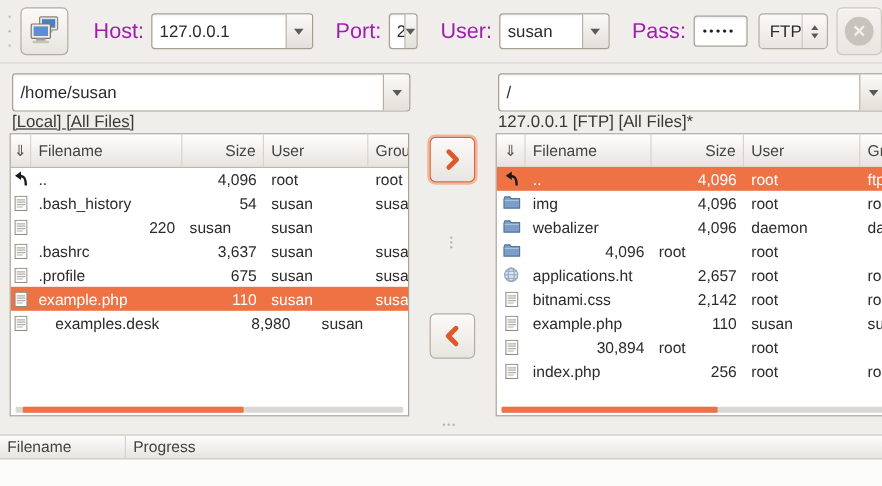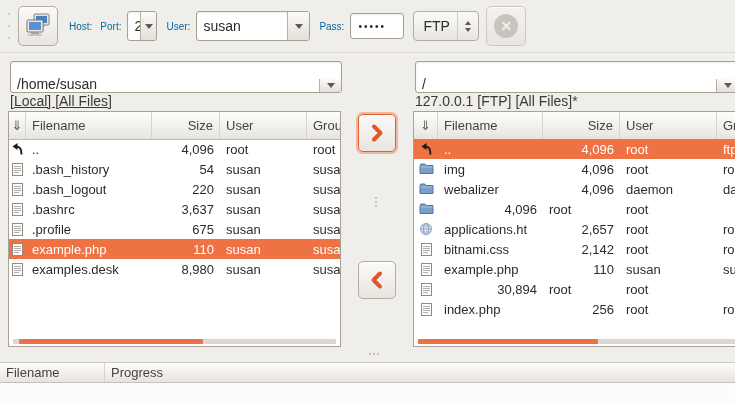--- a/index.html
+++ b/index.html
@@ -9,21 +9,21 @@
     color:#3b3935;-webkit-font-smoothing:antialiased;
   }
   
   .toolbar{position:absolute;top:0;left:0;width:100%;height:53px;
     border-bottom:1px solid #dcd9d4;display:flex;align-items:center;padding-left:6px;box-sizing:border-box;}
   .tb-grip{width:5px;height:26px;margin-right:5px;display:flex;flex-direction:column;justify-content:space-between;align-items:center;}
   .tb-grip i{width:2px;height:2px;border-radius:50%;background:#c2beb7;}
   .btn{background:linear-gradient(#fbfaf8,#e8e5e0);border:1px solid #b3aca1;border-radius:5px;
     box-shadow:inset 0 1px 0 rgba(255,255,255,.8);display:flex;align-items:center;justify-content:center;}
   .connect-btn{width:40px;height:40px;margin:0 9px 0 2px;}
-  .tb-label{font-size:10px;color:#0369a1;margin:0 6px 0 2px;white-space:nowrap;}
+  .tb-label{font-size:18px;color:#a21caf;margin:0 6px 0 12px;white-space:nowrap;}
   .combo{display:flex;height:28px;border:1px solid #a69f92;border-radius:3px;background:#fff;
     box-shadow:inset 0 1px 2px rgba(0,0,0,.08);overflow:hidden;align-items:stretch;}
   .combo .entry{flex:1;font-size:14px;color:#2c2b28;padding:0 6px;display:flex;align-items:center;white-space:nowrap;overflow:hidden;}
   .combo .arrow-seg{width:21px;border-left:1px solid #b6afa4;background:linear-gradient(#fbfaf8,#e3e0da);
     display:flex;align-items:center;justify-content:center;}
   .tri-down{width:0;height:0;border:4px solid transparent;border-top:5px solid #5d5953;margin-top:4px;}
   .combo-host{width:166px;margin-right:7px;}
   .combo-port{width:28px;margin-right:7px;}
   .combo-user{width:112px;margin-right:7px;}
   .pass-entry{width:54px;height:26px;border:1px solid #a69f92;border-radius:3px;background:#fff;
@@ -32,21 +32,21 @@
   .spinner{width:66px;height:30px;border:1px solid #b3aca1;border-radius:4px;
     background:linear-gradient(#fbfaf8,#e8e5e0);display:flex;align-items:stretch;box-sizing:border-box;margin-right:7px;}
   .spinner .txt{flex:1;font-size:14px;display:flex;align-items:center;padding-left:9px;color:#2c2b28;}
   .spin-arrows{width:20px;border-left:1px solid #cfcac2;display:flex;flex-direction:column;align-items:center;justify-content:center;gap:3px;}
   .tri-up-s{width:0;height:0;border:3px solid transparent;border-bottom:4px solid #5d5953;}
   .tri-down-s{width:0;height:0;border:3px solid transparent;border-top:4px solid #5d5953;}
   .close-btn{width:40px;height:40px;background:linear-gradient(#f4f2ef,#e9e6e1);border:1px solid #cdc8c0;border-radius:5px;}
   .close-circle{width:24px;height:24px;border-radius:50%;background:#c8c3bc;display:flex;align-items:center;justify-content:center;
     color:#f2f0ec;font-size:14px;font-weight:bold;}
   
-  .path-combo{position:absolute;height:30px;align-items:flex-end;}
+  .path-combo{position:absolute;height:30px;}
   .status-label{position:absolute;font-size:14px;color:#3b3935;white-space:nowrap;}
   .frame{position:absolute;border:1px solid #a8a194;background:#fff;box-sizing:border-box;overflow:hidden;}
   .list-header{display:grid;height:27px;background:linear-gradient(#fefefd,#e7e4df);border-bottom:1px solid #bcb6ac;
     font-size:13px;color:#454340;}
   .hcell{display:flex;align-items:center;padding:0 6px;border-right:1px solid #d8d4cd;overflow:hidden;white-space:nowrap;box-sizing:border-box;}
   .hcell:last-child{border-right:none;}
   .hcell.size{justify-content:flex-end;}
   .hcell.iconcol{justify-content:center;padding:0;font-size:13px;color:#55524e;}
   .rows{position:absolute;left:0;right:0;top:27px;bottom:0;overflow:hidden;}
   .row{display:grid;height:20px;align-items:center;font-size:13px;color:#2d2b28;white-space:nowrap;}
@@ -87,20 +87,26 @@
         <rect x="14" y="13" width="7" height="2" fill="#b9b5ae"></rect>
         <rect x="3" y="8" width="16" height="12" rx="1" fill="#efedea" stroke="#79756d"></rect>
         <rect x="5" y="10" width="12" height="8" fill="#5b8fd4"></rect>
         <rect x="7" y="20" width="8" height="2" fill="#a5a19a"></rect>
         <rect x="4" y="22" width="14" height="2" rx="1" fill="#c8c4bd"></rect>
       </svg>
     </span>
   </button>
 
   <span class="tb-label">Host:</span>
+  <div class="combo combo-host">
+    <span class="entry">127.0.0.1</span>
+    <span class="arrow-seg">
+        <span class="tri-down"></span>
+      </span>
+  </div>
 
   <span class="tb-label">Port:</span>
   <div class="combo combo-port">
     <span class="entry">21</span>
     <span class="arrow-seg">
         <span class="tri-down"></span>
       </span>
   </div>
 
   <span class="tb-label">User:</span>
@@ -173,21 +179,20 @@
       </div>
       <div class="row" style="grid-template-columns:17px 126px 68px 87px 1fr;">
         <span class="cell ic">
           <span>
             <svg width="11" height="13" viewBox="0 0 11 13">
               <rect x="0.5" y="0.5" width="10" height="12" fill="#fcfcfb" stroke="#8e8a84"></rect>
               <path d="M2 3.5 h7 M2 5.5 h7 M2 7.5 h7 M2 9.5 h5" stroke="#b2aea8" stroke-width="1"></path>
             </svg>
           </span>
         </span>
-        <span class="cell name">.bash_logout</span>
         <span class="cell size">220</span>
         <span class="cell user">susan</span>
         <span class="cell group">susan</span>
       </div>
       <div class="row" style="grid-template-columns:17px 126px 68px 87px 1fr;">
         <span class="cell ic">
           <span>
             <svg width="11" height="13" viewBox="0 0 11 13">
               <rect x="0.5" y="0.5" width="10" height="12" fill="#fcfcfb" stroke="#8e8a84"></rect>
               <path d="M2 3.5 h7 M2 5.5 h7 M2 7.5 h7 M2 9.5 h5" stroke="#b2aea8" stroke-width="1"></path>
@@ -220,21 +225,21 @@
               <rect x="0.5" y="0.5" width="10" height="12" fill="#fcfcfb" stroke="#8e8a84"></rect>
               <path d="M2 3.5 h7 M2 5.5 h7 M2 7.5 h7 M2 9.5 h5" stroke="#b2aea8" stroke-width="1"></path>
             </svg>
           </span>
         </span>
         <span class="cell name">example.php</span>
         <span class="cell size">110</span>
         <span class="cell user">susan</span>
         <span class="cell group">susan</span>
       </div>
-      <div class="row" style="grid-template-columns:17px 126px 68px 87px 1fr;">
+      <div class="row" style="grid-template-columns:17px 126px 68px 87px 1fr;gap:14px;">
         <span class="cell ic">
           <span>
             <svg width="11" height="13" viewBox="0 0 11 13">
               <rect x="0.5" y="0.5" width="10" height="12" fill="#fcfcfb" stroke="#8e8a84"></rect>
               <path d="M2 3.5 h7 M2 5.5 h7 M2 7.5 h7 M2 9.5 h5" stroke="#b2aea8" stroke-width="1"></path>
             </svg>
           </span>
         </span>
         <span class="cell name">examples.desk</span>
         <span class="cell size">8,980</span>

